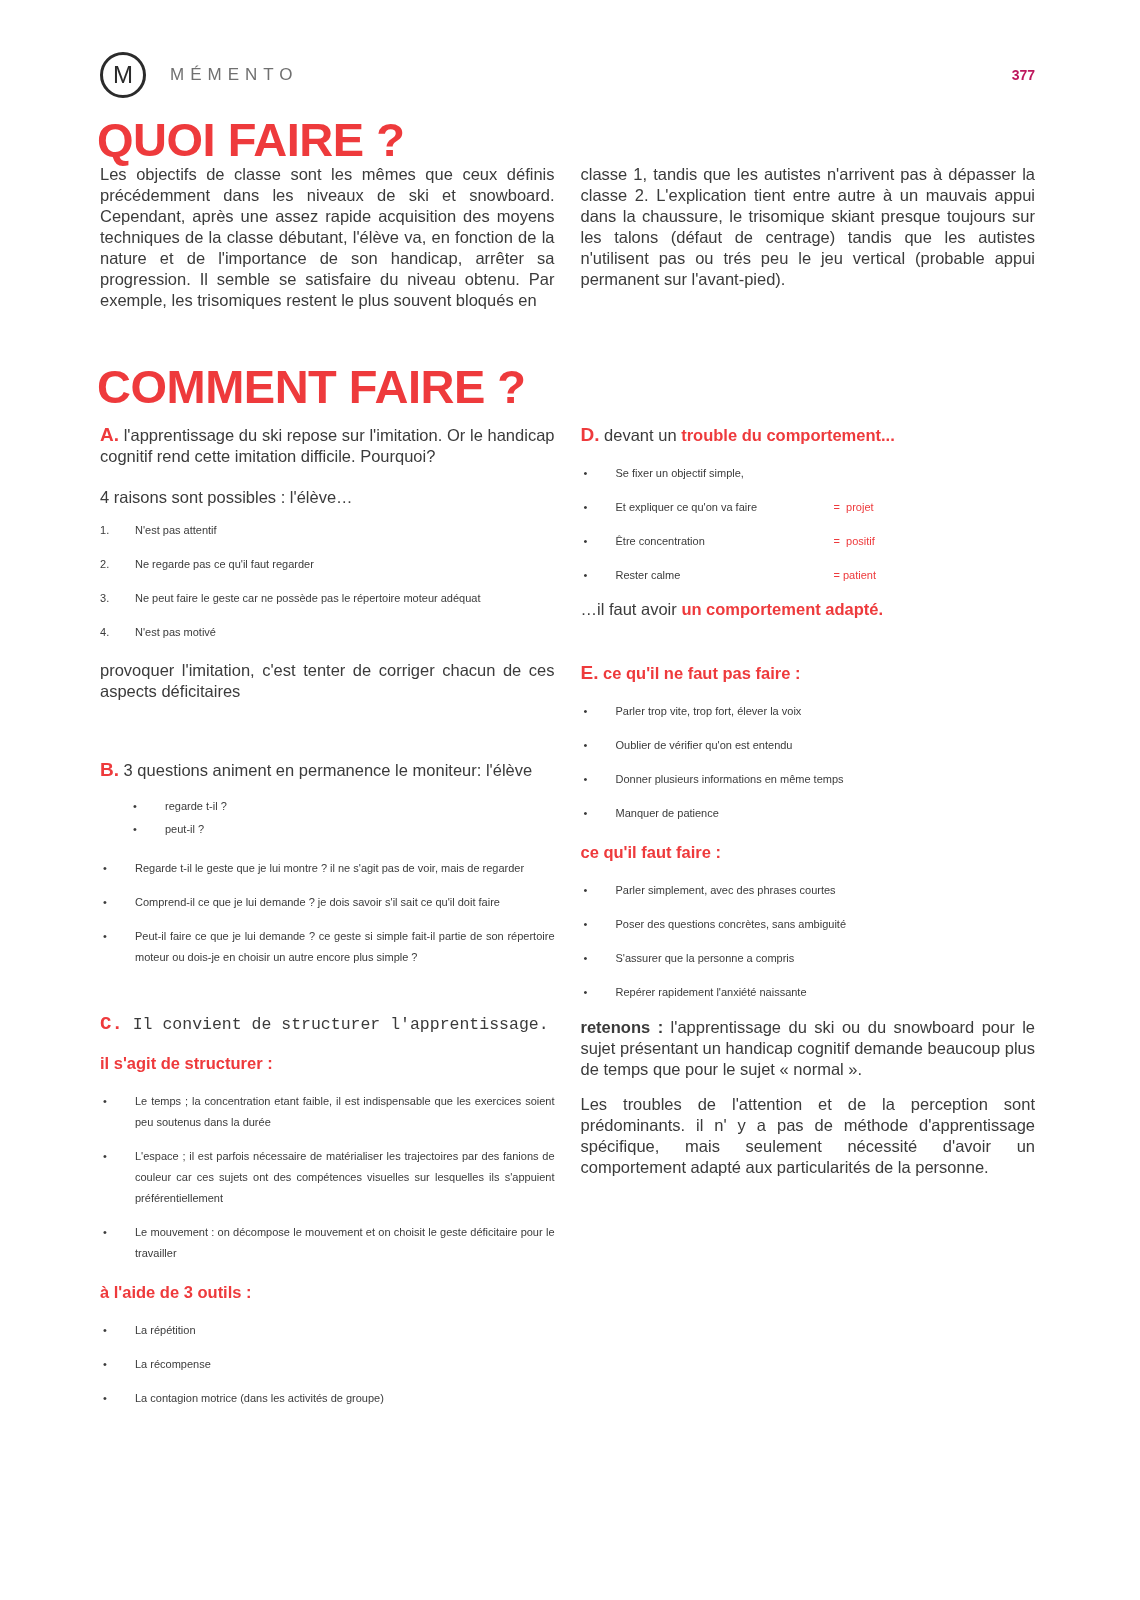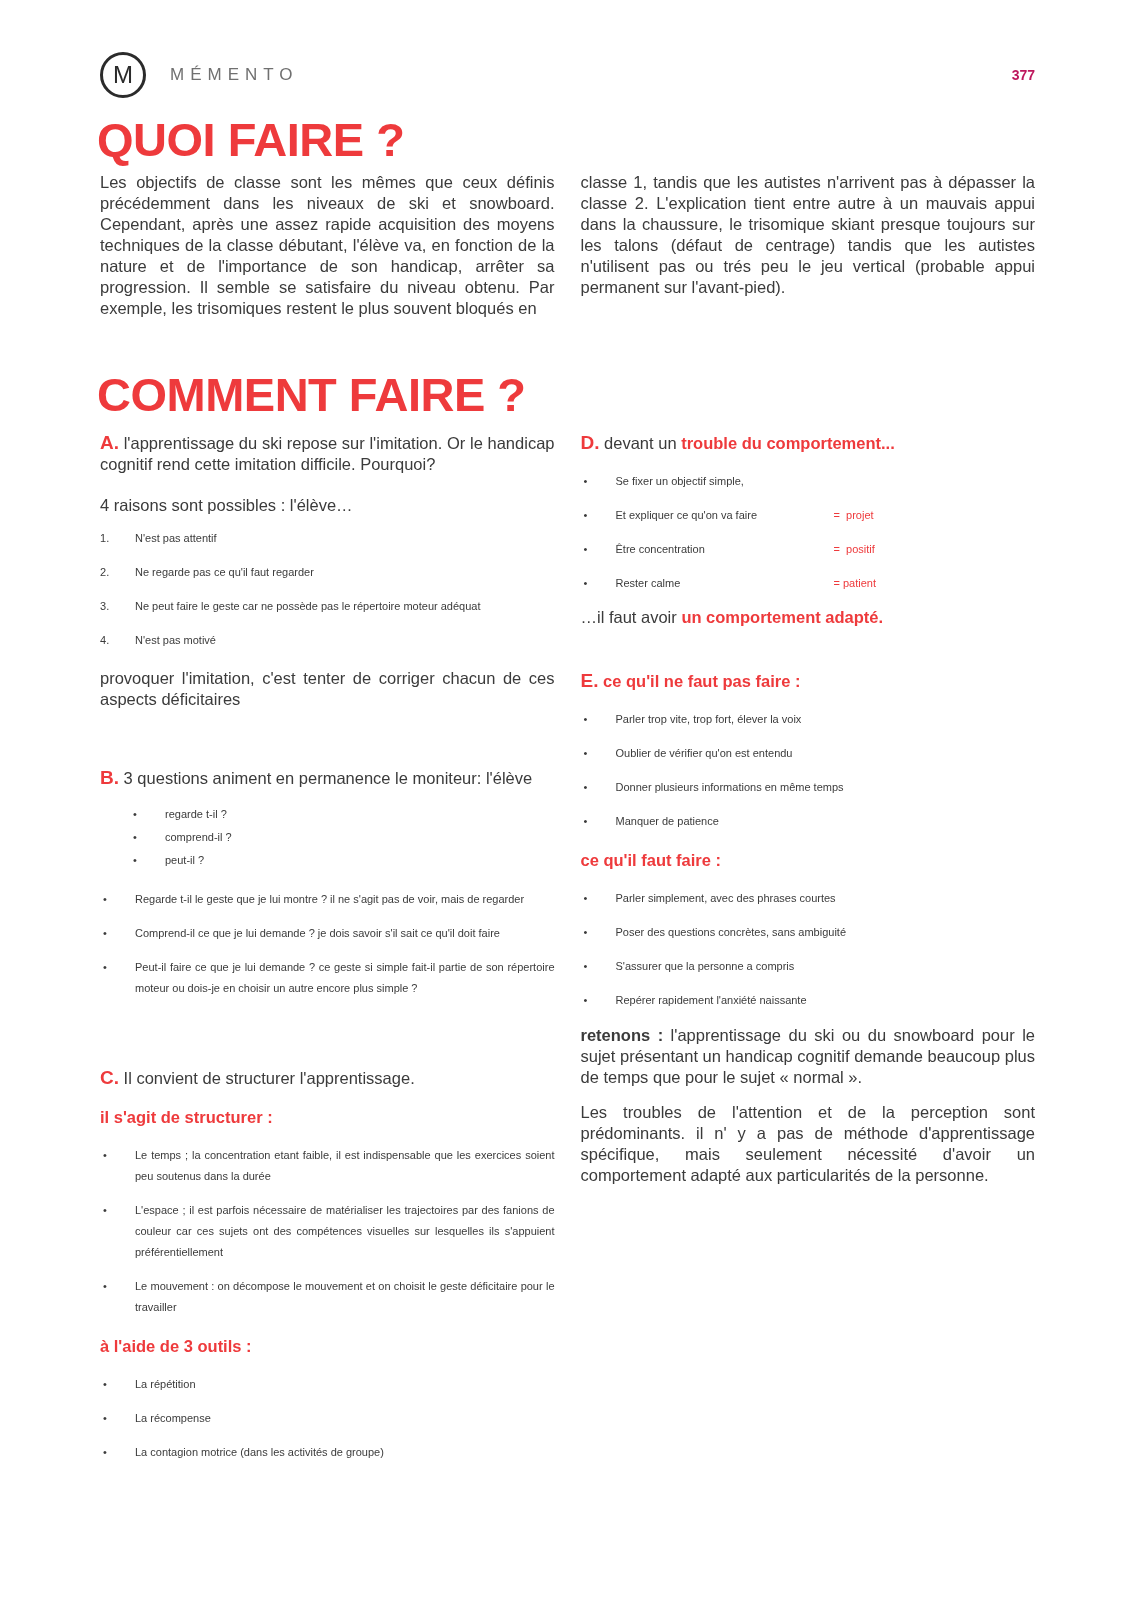--- a/index.html
+++ b/index.html
@@ -23,21 +23,21 @@
   
   h1 {
     margin:18px 0 0 -3px; font-size:47px; line-height:48px; font-weight:800;
     color:var(--red); letter-spacing:-0.5px;
   }
   .h1-second { margin-top:52px; }
 
   
   .cols { display:flex; gap:26px; }
   .cols > .col { flex:1 1 0; min-width:0; }
-  .intro { margin-top:8px; }
+  .intro { margin-top:0; }
   .main  { margin-top:13px; }
 
   p { margin:0; font-size:16.5px; line-height:21px; }
   .just { text-align:justify; }
 
   .letter { color:var(--red); font-weight:700; font-size:19px; }
   .redbold { color:var(--red); font-weight:700; }
   .redsub { color:var(--red); font-weight:700; margin-top:18px; }
 
   
@@ -49,21 +49,21 @@
   ul.inner > li { position:relative; padding-left:65px; line-height:23px; }
   ul.inner > li::before { content:"\2022"; position:absolute; left:33px; top:0; }
   ol.numbered { margin-top:12px; counter-reset:n; }
   ol.numbered > li { position:relative; padding-left:35px; margin-bottom:13px; counter-increment:n; text-align:justify; }
   ol.numbered > li::before { content:counter(n) "."; position:absolute; left:0; top:0; }
 
   .eqlist > li { padding-right:0; }
   .eq { position:absolute; left:253px; top:0; color:var(--red); white-space:pre; }
 
   .gap-b { margin-top:57px; }
-  .gap-c { margin-top:68px; }
+  .gap-c { margin-top:46px;font-family:Liberation Mono, monospace; }
   .gap-e { margin-top:42px; }
   .lead  { margin-top:20px; }
   .outro { margin-top:17px; }
   .after-list { margin-top:0px; }
   .par   { margin-top:14px; }
 </style>
 </head>
 <body style="color: rgb(59, 59, 59);">
 
 <div class="page">
@@ -99,21 +99,20 @@
         <li>Ne peut faire le geste car ne possède pas le répertoire moteur adéquat</li>
         <li>N'est pas motivé</li>
       </ol>
 
       <p class="outro just">provoquer l'imitation, c'est tenter de corriger chacun de ces aspects déficitaires</p>
 
       <p class="gap-b"><span class="letter">B.</span> <span>3 questions animent en permanence le moniteur: l'élève</span></p>
 
       <ul class="inner">
         <li>regarde t-il ?</li>
-        <li>comprend-il ?</li>
         <li>peut-il ?</li>
       </ul>
 
       <ul class="bullets">
         <li>Regarde t-il le geste que je lui montre ? il ne s'agit  pas de voir, mais de regarder</li>
         <li>Comprend-il ce que je lui demande ? je dois savoir s'il sait ce qu'il doit faire</li>
         <li>Peut-il faire ce que je lui demande ? ce geste si simple fait-il partie de son répertoire moteur ou dois-je  en choisir un autre encore plus simple ?</li>
       </ul>
 
       <p class="gap-c"><span class="letter">C.</span> <span>Il convient de structurer l'apprentissage.</span></p>

